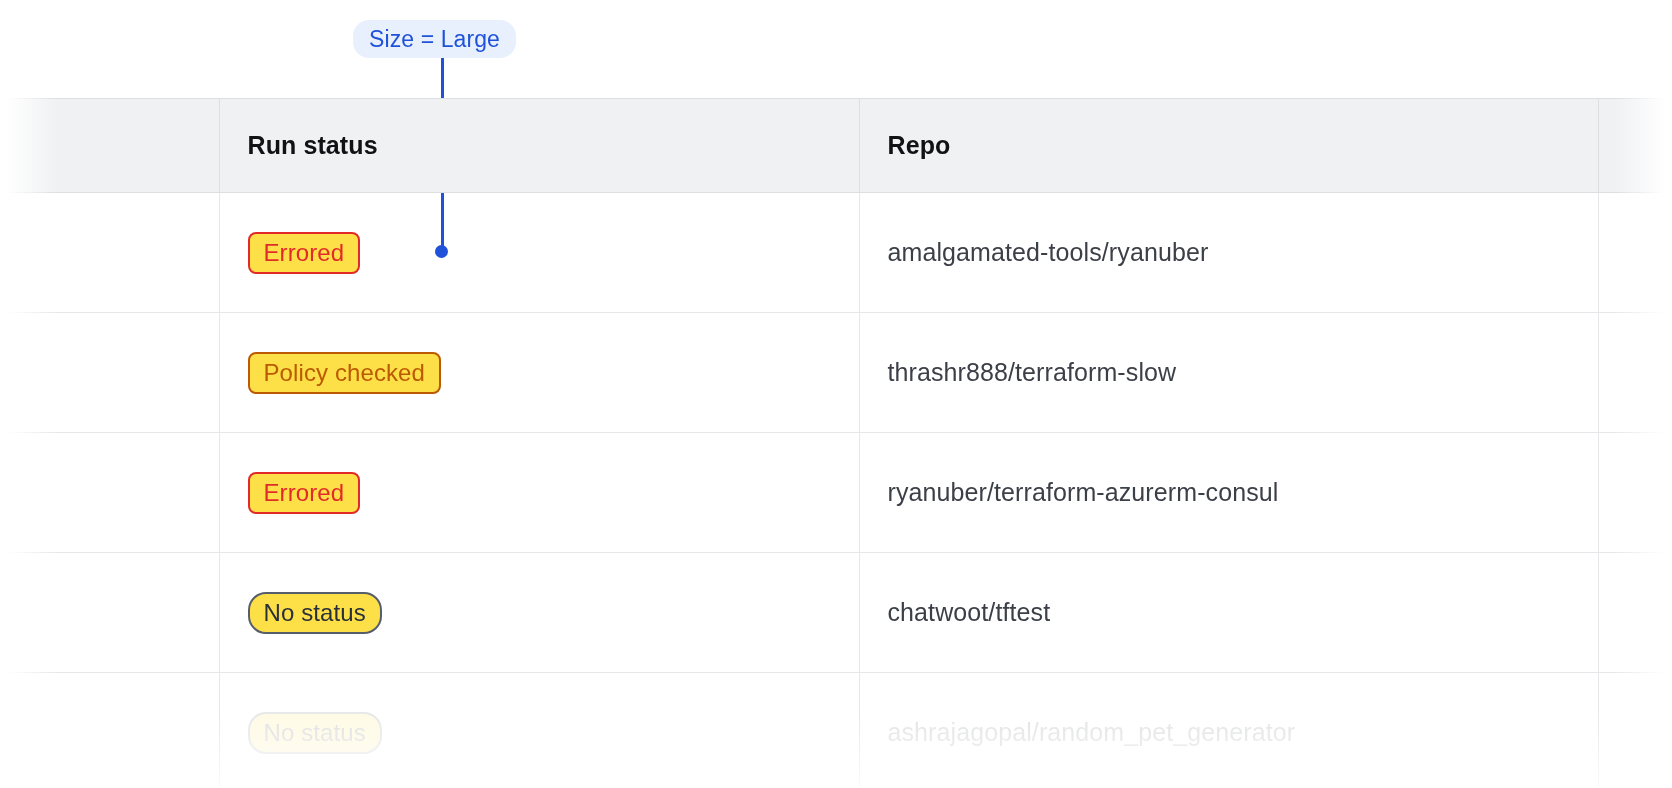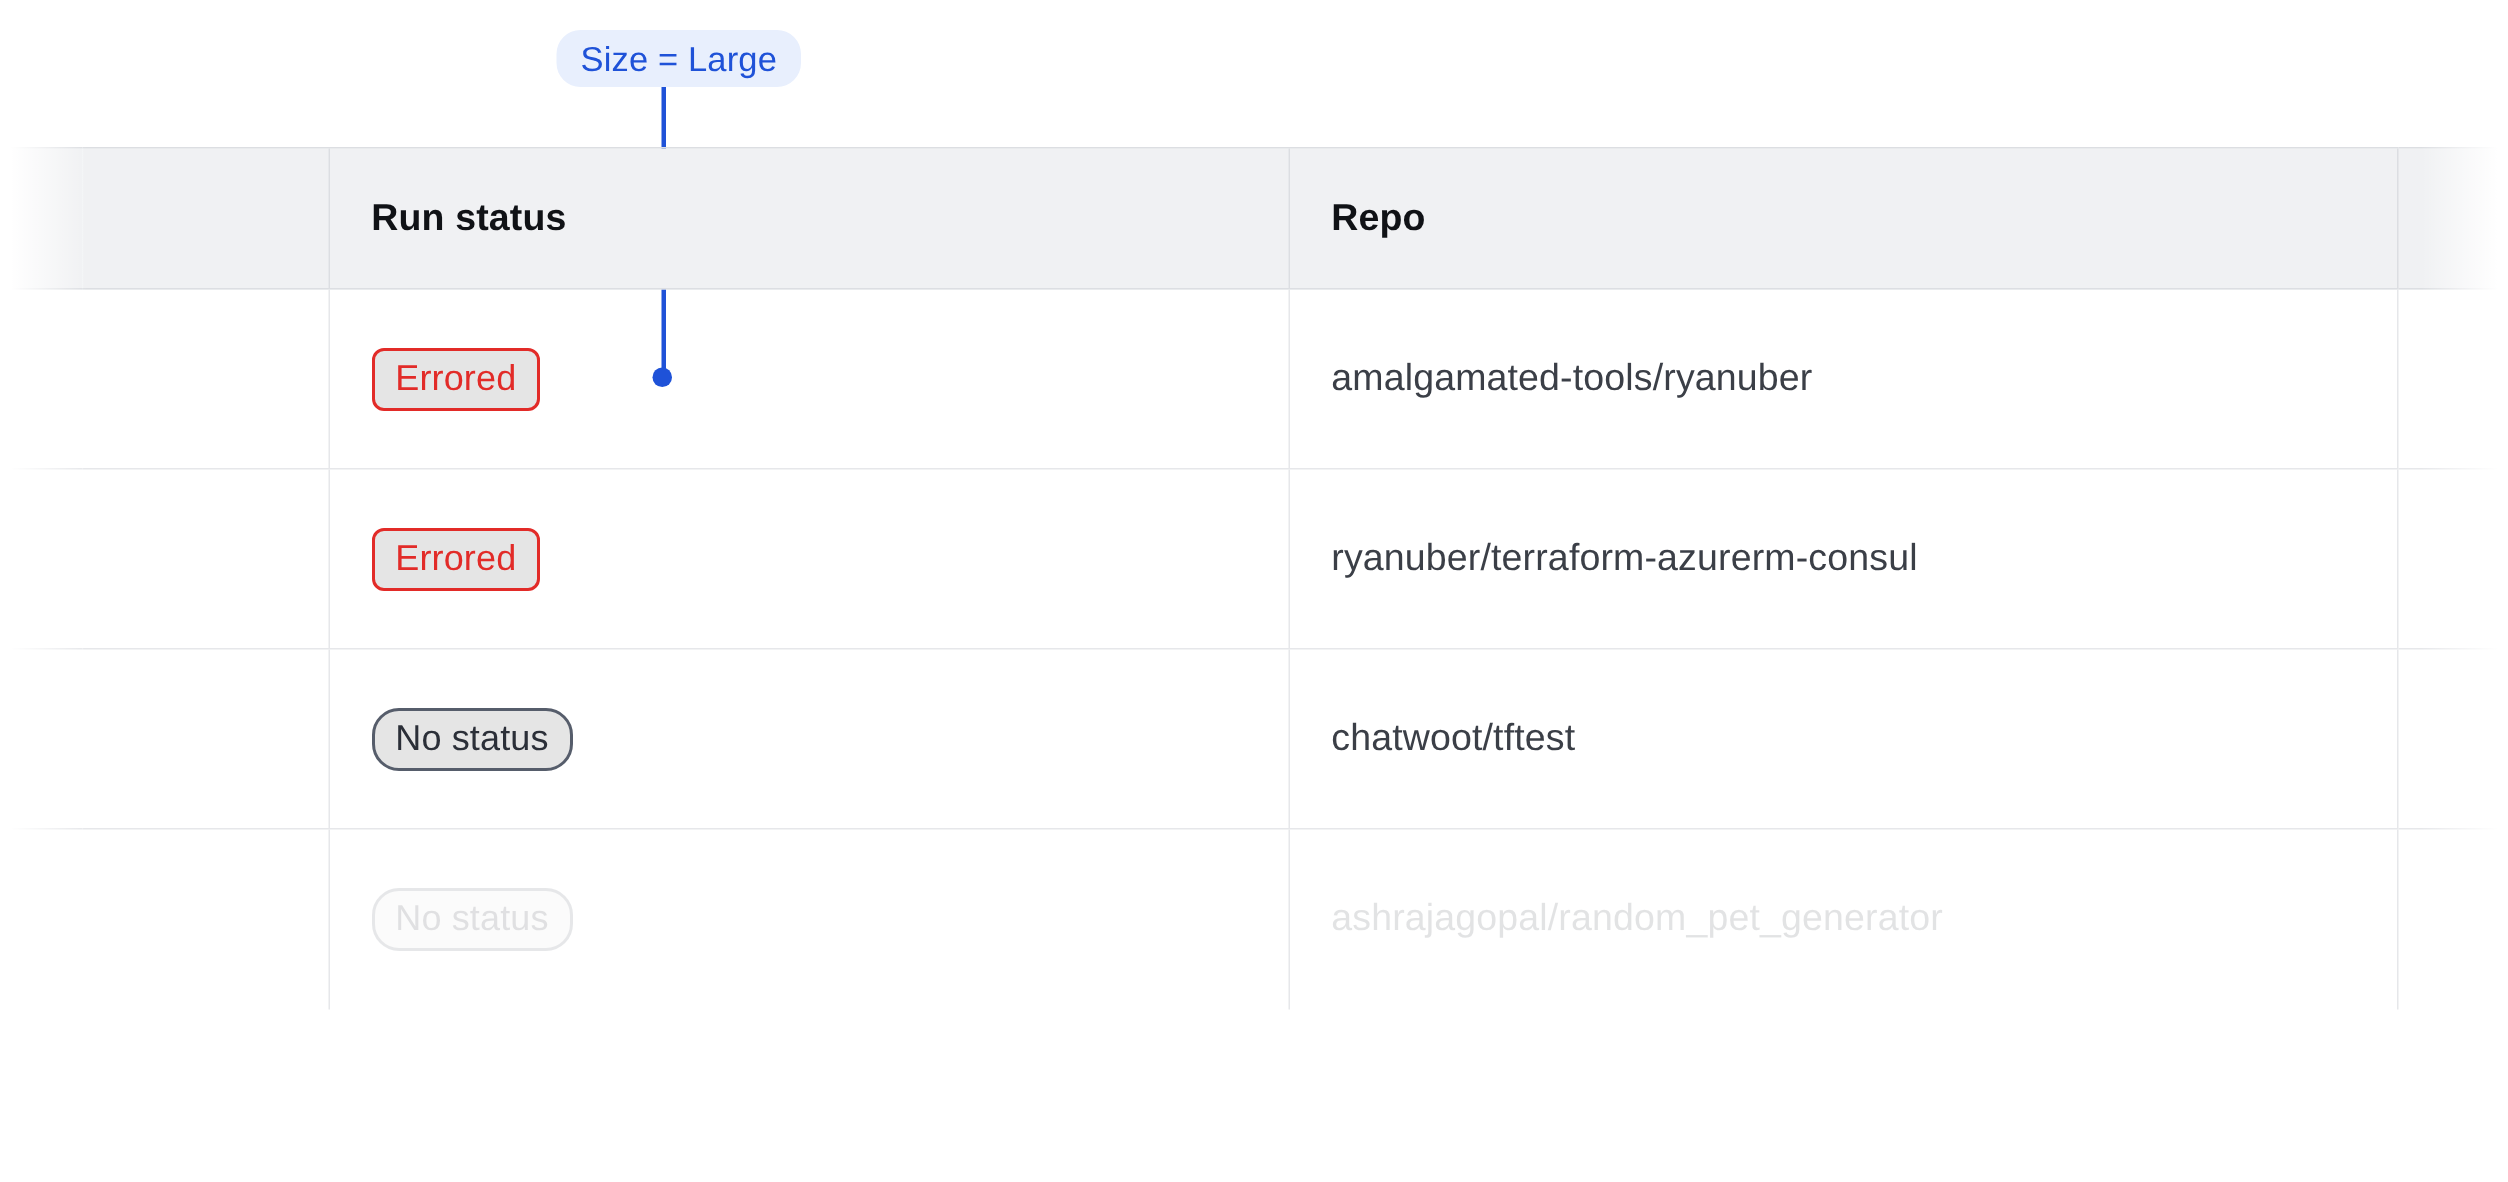--- a/index.html
+++ b/index.html
@@ -17,21 +17,21 @@
     position: relative;
     width: 1672px;
     height: 788px;
     background: #ffffff;
     overflow: hidden;
   }
 
   
   .annotation {
     position: absolute;
-    left: 371px;
+    left: 353px;
     top: 20px;
     height: 38px;
     display: flex;
     align-items: center;
     padding: 0 16px;
     background: #e8effd;
     border-radius: 16px;
     color: #1f52d8;
     font-size: 23px;
     letter-spacing: 0.1px;
@@ -123,21 +123,21 @@
   .badge {
     display: inline-flex;
     align-items: center;
     justify-content: center;
     height: 42px;
     padding: 0 14px;
     border: 2px solid;
     border-radius: 8px;
     font-size: 24px;
     letter-spacing: 0.1px;
-    background: #e5e5e5;
+    background: #fde047;
     box-sizing: border-box;
     white-space: nowrap;
   }
   .badge.errored        { border-color: #e22b28; color: #e22b28; }
   .badge.policy-checked { border-color: #bb5a00; color: #bb5a00; }
   .badge.no-status      { border-color: #565d6b; color: #2b2f38; border-radius: 18px; }
 
   
   .fade-left, .fade-right {
     position: absolute;
@@ -199,20 +199,29 @@
         <tr>
           <td class="cell-pad-left"></td>
           <td class="cell-first"></td>
           <td class="cell-status">
             <span class="badge errored">Errored</span>
           </td>
           <td class="cell-repo">amalgamated-tools/ryanuber</td>
           <td class="cell-pad-right"></td>
         </tr>
 
+        <tr>
+          <td class="cell-pad-left"></td>
+          <td class="cell-first"></td>
+          <td class="cell-status">
+            <span class="badge policy-checked">Policy checked</span>
+          </td>
+          <td class="cell-repo">thrashr888/terraform-slow</td>
+          <td class="cell-pad-right"></td>
+        </tr>
 
         <tr>
           <td class="cell-pad-left"></td>
           <td class="cell-first"></td>
           <td class="cell-status">
             <span class="badge errored">Errored</span>
           </td>
           <td class="cell-repo">ryanuber/terraform-azurerm-consul</td>
           <td class="cell-pad-right"></td>
         </tr>

